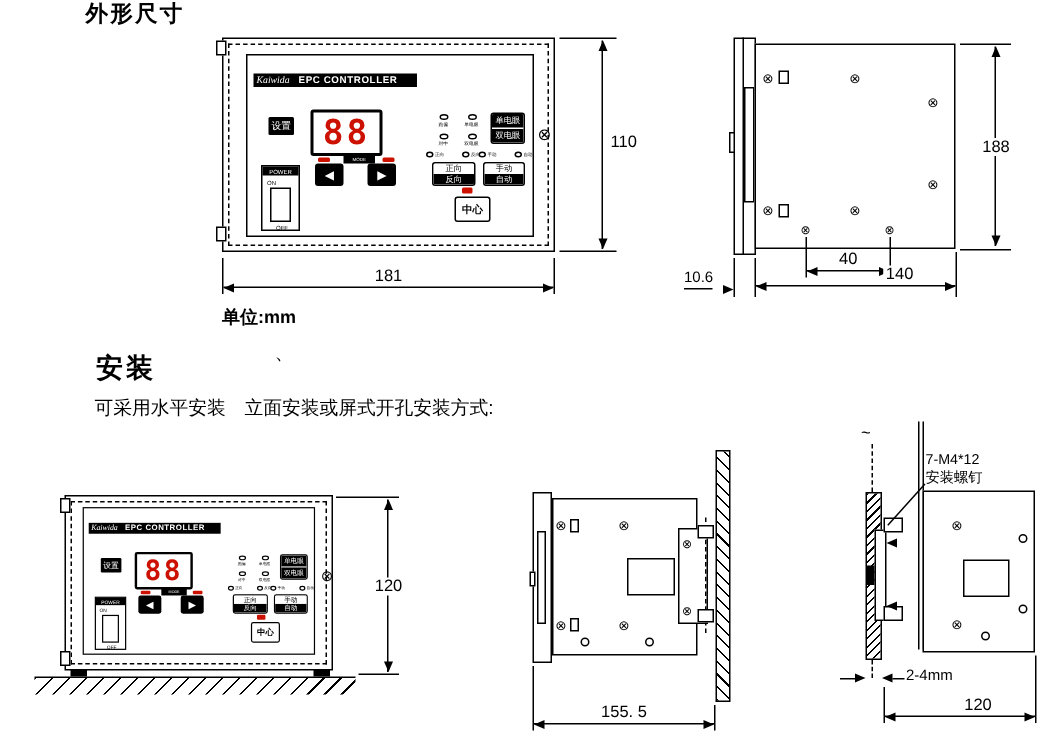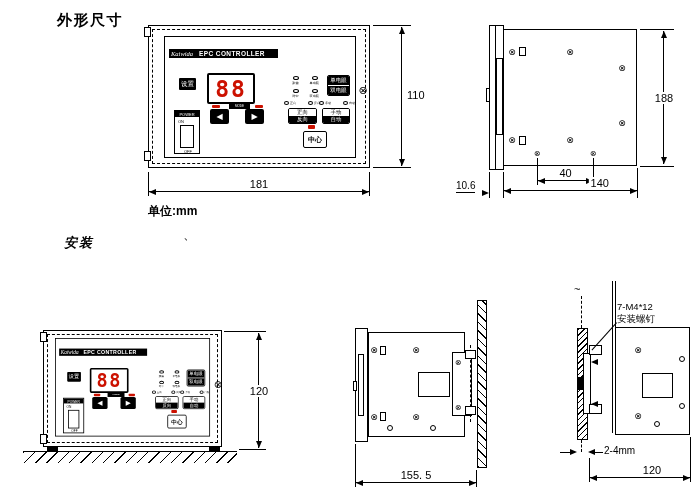--- a/index.html
+++ b/index.html
@@ -60,34 +60,35 @@
   .rocker2{position:absolute;border:1px solid #000;border-radius:2px;box-sizing:border-box;overflow:hidden;
            display:flex;flex-direction:column;}
   .rocker2 .r1{flex:1;background:#fff;color:#000;font-size:5.5px;display:flex;align-items:center;justify-content:center;}
   .rocker2 .r2{flex:1;background:#000;color:#fff;font-size:5.5px;display:flex;align-items:center;justify-content:center;}
   .rocker2.dark .r1{background:#000;color:#fff;border-bottom:1px solid #fff;}
   .minled{position:absolute;display:flex;align-items:flex-end;}
   .minled .ll{font-size:3px;margin-left:1px;}
   .ctrbtn{position:absolute;left:138px;top:94px;width:24px;height:17px;border:1.5px solid #000;border-radius:2px;
           box-sizing:border-box;background:#fff;font-size:7px;font-weight:bold;display:flex;align-items:center;justify-content:center;}
   .h1{font-size:15px;font-weight:bold;letter-spacing:1.5px;}
-  .h2{font-size:13px;font-weight:bold;letter-spacing:2px;font-style:italic;}
+  .h2{font-size:18px;font-weight:bold;letter-spacing:2px;}
   .note{font-size:12.5px;}
   .callout{font-size:9.5px;line-height:1.25;}
   .leader{position:absolute;border-top:1px solid #000;height:0;transform-origin:0 0;}
 </style>
 </head>
 <body>
 
 <div id="canvas">
 
-  <div class="t h1" style="left:57px;top:12px;">外形尺寸</div>
+  <div class="t h1" style="left:57px;top:2px;">外形尺寸</div>
   <div class="t" style="left:148px;top:205px;font-size:12px;font-weight:bold;">单位:mm</div>
   <div class="t h2" style="left:64px;top:236px;">安装</div>
   <div class="t" style="left:183px;top:228px;font-size:13px;">、</div>
+  <div class="t note" style="left:63px;top:266px;">可采用水平安装　立面安装或屏式开孔安装方式:</div>
 
   <div class="b" style="left:148px;top:25px;width:222px;height:143px;">
     <div style="position:absolute;left:3px;top:3px;right:3px;bottom:3px;border:1px dashed #000;"></div>
 
     <div class="panel-face">
       <div class="tbar">
         <span class="brand">Kaiwida</span>
         <span class="ptitle">EPC CONTROLLER</span>
       </div>
       <div class="setbtn">设置</div>

